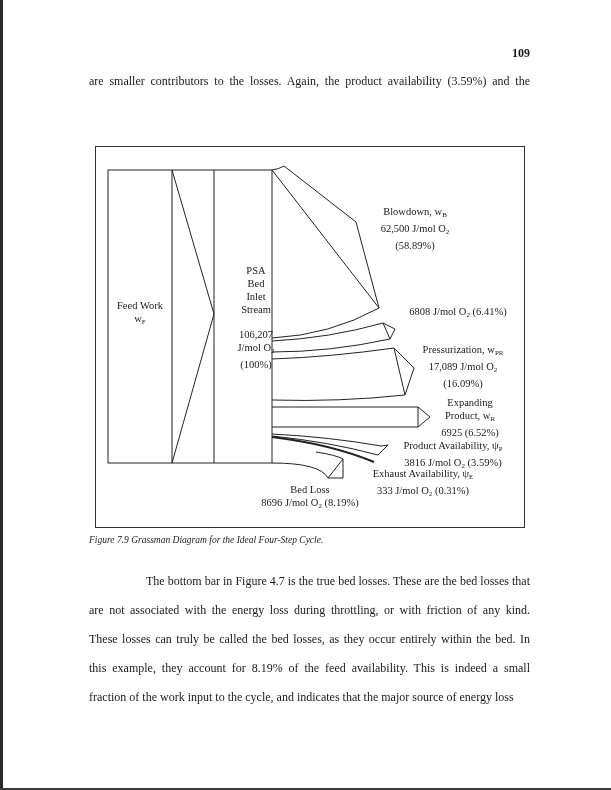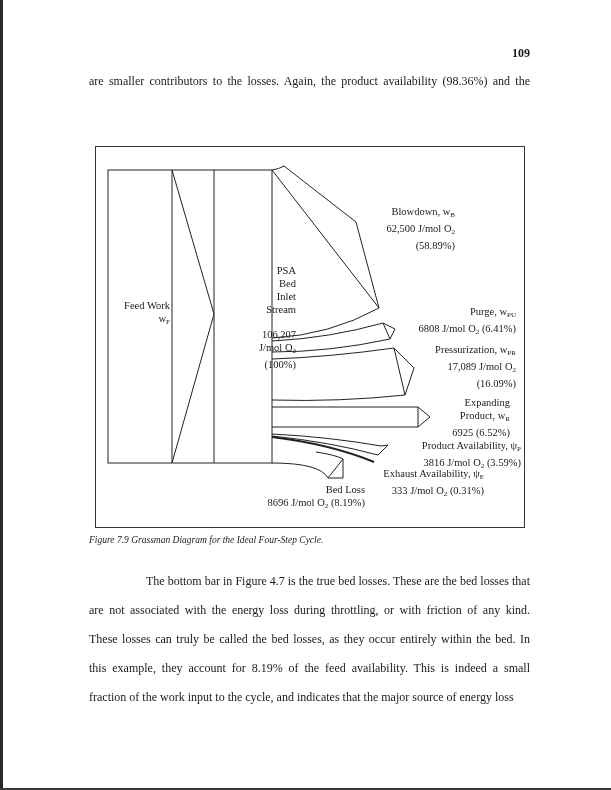--- a/index.html
+++ b/index.html
@@ -10,33 +10,33 @@
   .page-num { position:absolute; top:38px; left:500px; width:30px; text-align:right; font-size:12px; font-weight:bold;margin-top:8px; }
   .para { position:absolute; left:89px; width:441px; font-size:12px; line-height:29px; text-align:justify; }
   .para .line { display:block; white-space:nowrap; text-align:justify; text-align-last:justify; }
   .para .line.last { text-align-last:left; }
   #p1 { top:67px; }
   #p2 { top:567px; }
   .indent { padding-left:57px; }
   .caption { position:absolute; left:89px; top:535px; font-size:9.5px; font-style:italic; }
   .figure-frame { position:absolute; left:95px; top:146px; width:430px; height:382px; border:1px solid #333; box-sizing:border-box; }
   svg.diagram { position:absolute; left:0; top:0; }
-  .lbl { position:absolute; font-size:10.5px; line-height:13px; text-align:right; white-space:nowrap; }
+  .lbl { position:absolute; font-size:10.5px; line-height:13px; text-align:center; white-space:nowrap; }
   sub.s { font-size:7px; vertical-align:-2px; }
 </style>
 </head>
 <body>
 
 <div class="edge-left"></div>
 <div class="edge-bottom"></div>
 
 <div class="page-num">109</div>
 
 <div class="para" id="p1">
-  <span class="line">are smaller contributors to the losses.  Again, the product availability (98.36%) and the</span>
+  <span class="line">are smaller contributors to the losses.  Again, the product availability (3.59%) and the</span>
 </div>
 
 <div class="figure-frame"></div>
 
 <svg class="diagram" width="611" height="790" fill="none" stroke="#222" stroke-width="1">
 
   <rect x="108" y="170" width="164" height="293"></rect>
   <line x1="172" y1="170" x2="172" y2="463"></line>
   <line x1="214" y1="170" x2="214" y2="463"></line>
   <polyline points="172,170 214,314 172,463"></polyline>
@@ -76,21 +76,20 @@
   <div>(100%)</div>
 </div>
 
 <div class="lbl" style="left:375px;top:205px;width:80px;">
   <div>Blowdown, w<sub class="s">B</sub></div>
   <div>62,500 J/mol O<sub class="s">2</sub></div>
   <div>(58.89%)</div>
 </div>
 
 <div class="lbl" style="left:400px;top:305px;width:116px;">
-  <div>Purge, w<sub class="s">PU</sub></div>
   <div>6808 J/mol O<sub class="s">2</sub> (6.41%)</div>
 </div>
 
 <div class="lbl" style="left:410px;top:343px;width:106px;">
   <div>Pressurization, w<sub class="s">PR</sub></div>
   <div>17,089 J/mol O<sub class="s">2</sub></div>
   <div>(16.09%)</div>
 </div>
 
 <div class="lbl" style="left:430px;top:396px;width:80px;">

